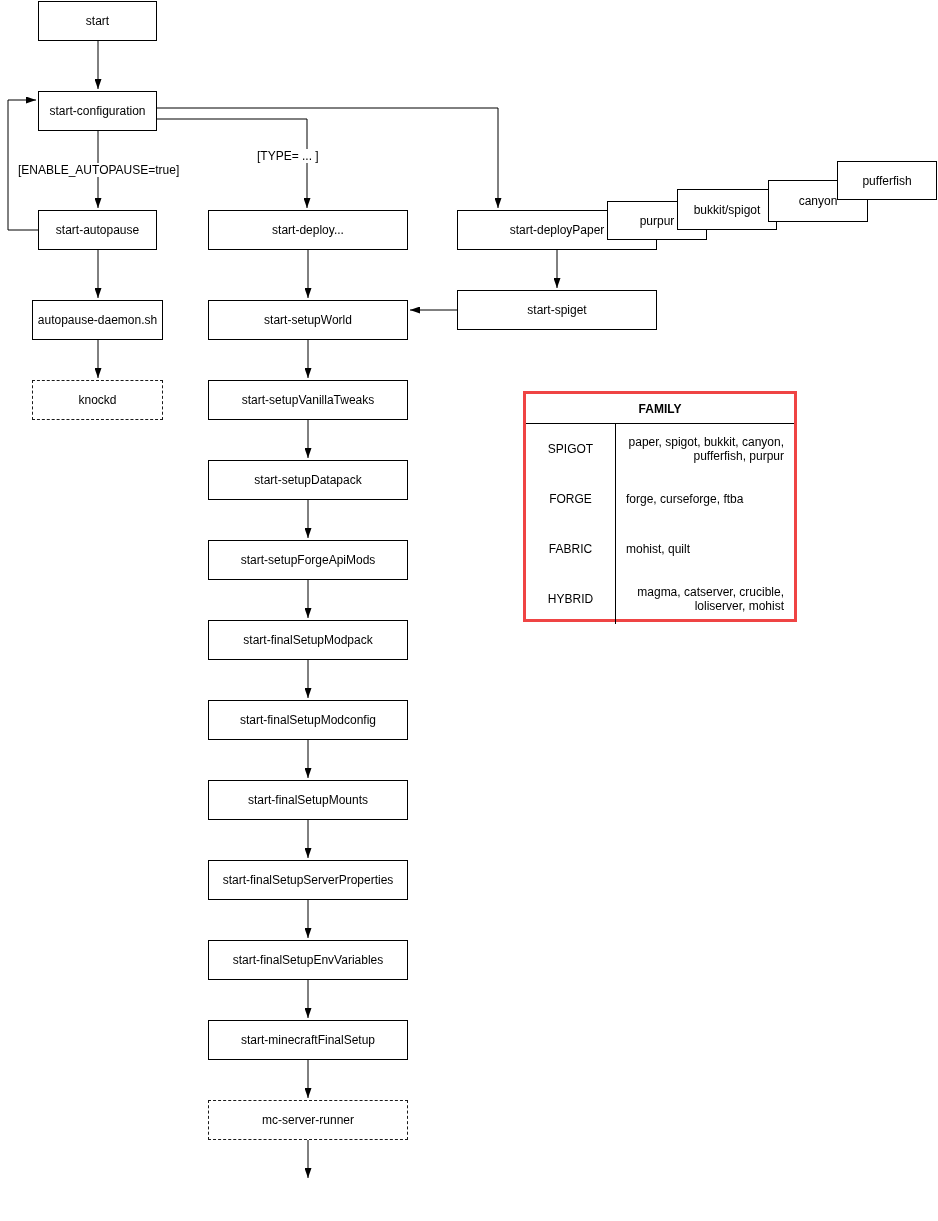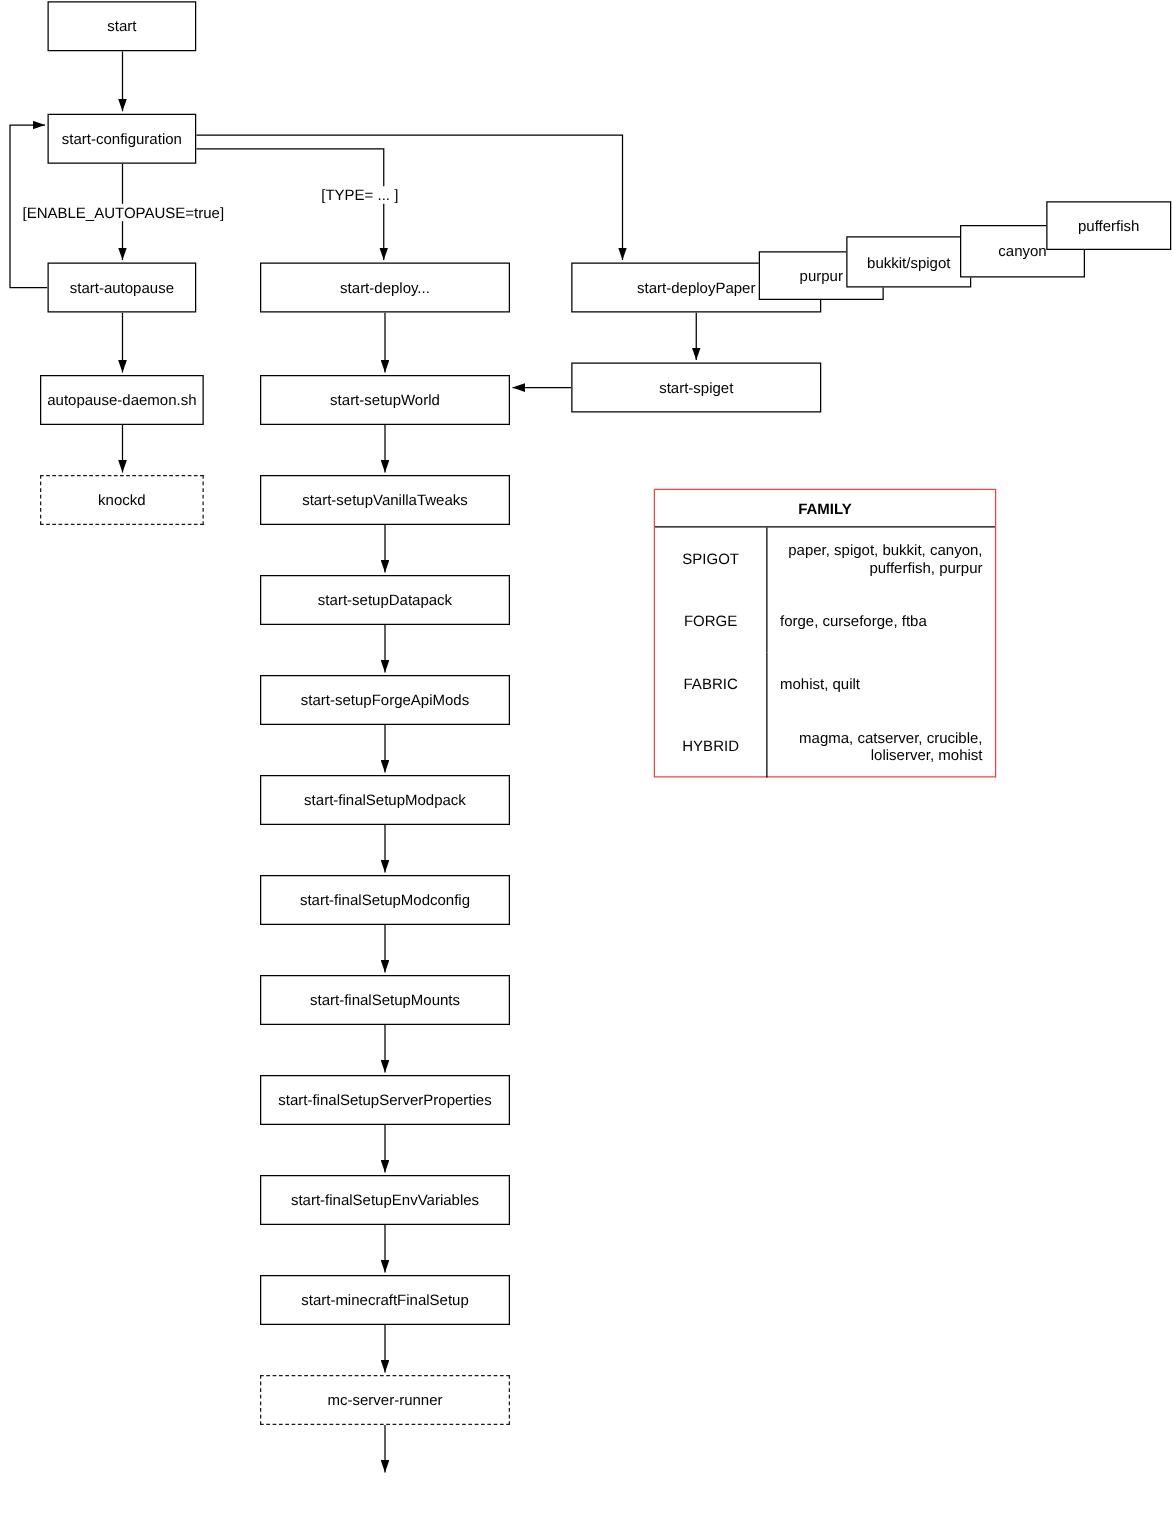--- a/index.html
+++ b/index.html
@@ -31,21 +31,21 @@
     white-space:nowrap;
     background:#ffffff;
   }
   svg.edges { position:absolute; left:0; top:0; z-index:0; }
   svg.edges path { fill:none; stroke:#000000; stroke-width:1; }
 
   .family-table {
     position:absolute;
     left:523px; top:391px;
     width:274px; height:231px;
-    border:1px solid #ef4444;
+    border:3px solid #ef4444;
     box-sizing:border-box;
     background:#ffffff;
     z-index:1;
   }
   .family-header {
     height:30px;
     border-bottom:1px solid #000000;
     box-sizing:border-box;
     display:flex;
     align-items:center;

